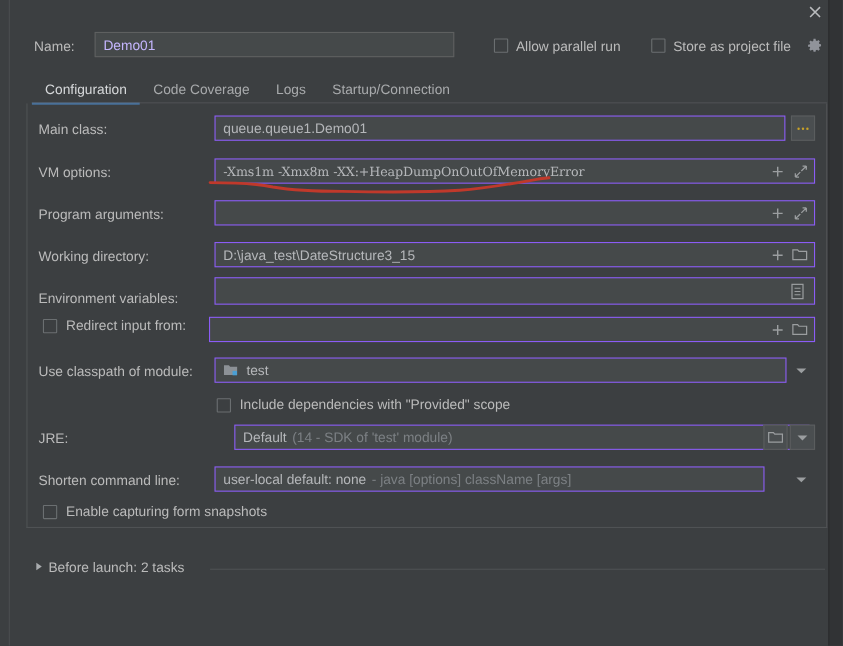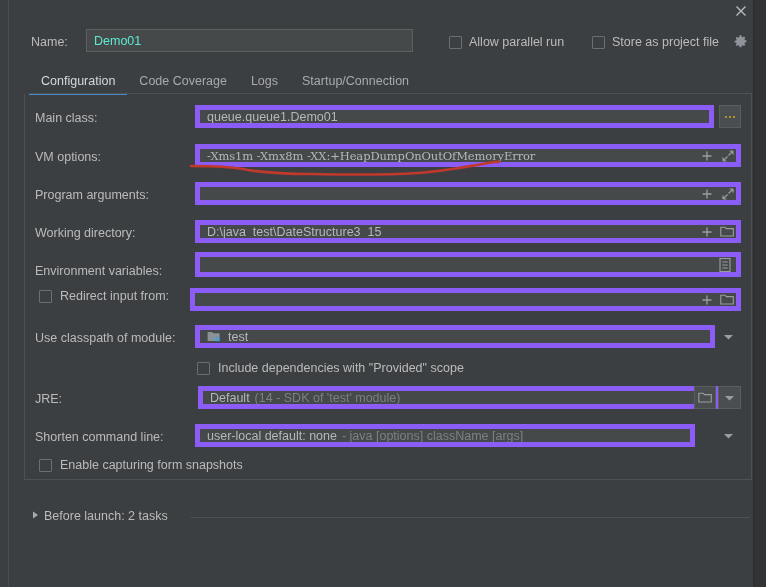--- a/index.html
+++ b/index.html
@@ -43,29 +43,29 @@
   
   .name-label {
     position: absolute; left: 31px; top: 35px;
     color: #bbbbbb;
   }
   .name-input {
     position: absolute; left: 86px; top: 29px;
     width: 327px; height: 23px;
     background: #45494a;
     border: 1px solid #5e6060;
-    color: #5eead4;
+    color: #c4b5fd;
     font-family: "Liberation Sans", sans-serif;
     font-size: 12.5px;
     padding: 0 7px;
     outline: none;
   }
 
   
-  .hdr-chk { position: absolute; display: flex; align-items: flex-end; gap: 7px; }
+  .hdr-chk { position: absolute; display: flex; align-items: flex-start; gap: 7px; }
   .chk {
     width: 13px; height: 13px;
     border: 1px solid #6b6f71;
     background: #3c3f41;
     display: inline-block;
     flex: none;
     border-radius: 1px;
   }
   .hdr-chk .lbl { color: #bbbbbb; white-space: nowrap; }
   #allow-parallel { left: 449px; top: 35px; }
@@ -103,21 +103,21 @@
     width: 728px; height: 386px;
     border: 1px solid #4f5254;
     border-top: none;
   }
 
   
   .f-label { position: absolute; color: #bbbbbb; white-space: nowrap; }
   .f-box {
     position: absolute;
     background: #45494a;
-    border: 5px solid #8b5cf6;
+    border: 1px solid #8b5cf6;
     height: 23px;
     display: flex; align-items: center;
     padding: 0 7px;
     color: #b5b7ba;
     white-space: nowrap; overflow: hidden;
     font-size: 12.5px;
   }
   .mono {
     font-family: "DejaVu Serif", serif;
     font-size: 11.5px;
@@ -306,21 +306,21 @@
         <path d="M1 2 L5.5 6.4 L10 2 z" fill="#9b9ea0"></path>
       </svg>
   </div>
 
   <div class="row-chk" style="left:197px; top:361px;">
     <span class="chk"></span>
     <span class="lbl">Include dependencies with "Provided" scope</span>
   </div>
 
   <div class="f-label" style="left:35px; top:392px;">JRE:</div>
-  <div class="f-box" style="left:198px; top:386px; width:523px;">
+  <div class="f-box" style="left:213px; top:386px; width:523px;">
     <span>Default</span>
     <span class="dim" style="margin-left:5px;">(14 - SDK of 'test' module)</span>
   </div>
   <div class="icon-btn" style="left:694px; top:386px;">
     <svg width="15" height="13" viewBox="0 0 15 13">
       <path d="M0.8 2.2h4.3l1.2 1.4h7V11H0.8z" fill="none" stroke="#9b9ea0" stroke-width="1.1"></path>
     </svg>
   </div>
   <div class="icon-btn" style="left:718px; top:386px; width:23px;">
     <svg width="11" height="8" viewBox="0 0 11 8">

